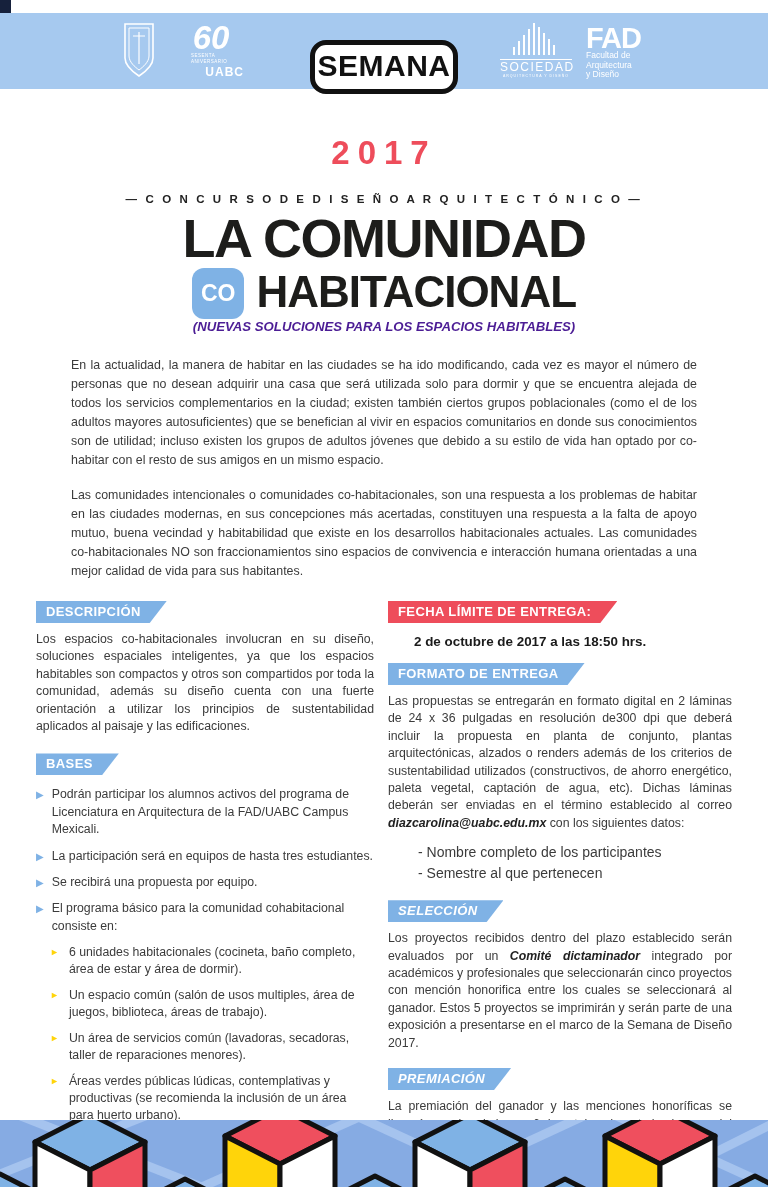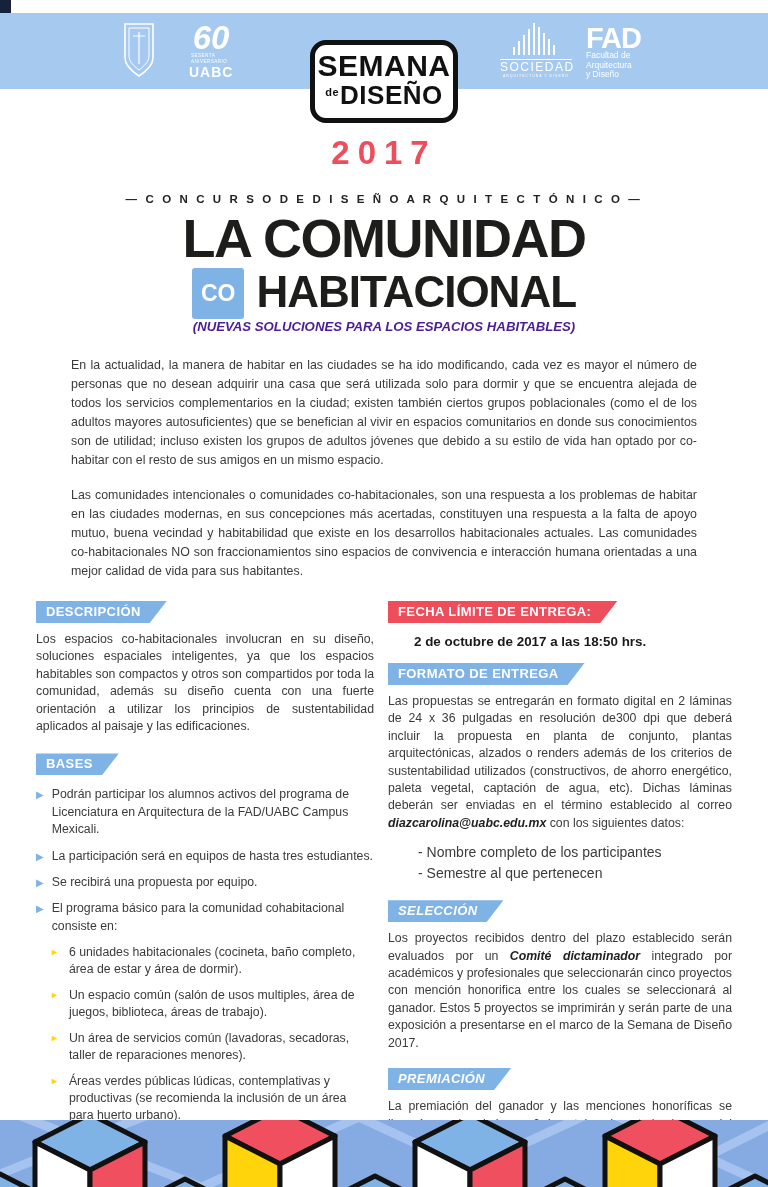--- a/index.html
+++ b/index.html
@@ -21,21 +21,21 @@
     color:var(--body);
   }
   
   .corner-square{position:absolute;top:0;left:0;width:11px;height:14px;background:#16213c;}
   .header-band{position:absolute;top:13px;left:0;width:768px;height:76px;background:var(--header-blue);}
   .logo{position:absolute;color:#fff;text-align:center;}
   .crest{left:120px;top:9px;}
   .anniv{left:178px;top:10px;width:66px;}
   .anniv .num{font-size:33px;font-weight:700;font-style:italic;line-height:30px;}
   .anniv .tiny{font-size:4.5px;letter-spacing:.5px;line-height:5.5px;text-align:left;margin-left:13px;}
-  .anniv .uabc{font-size:14px;font-weight:700;letter-spacing:1px;line-height:16px;text-align:left;margin-left:11px;}
+  .anniv .uabc{font-size:12px;font-weight:700;letter-spacing:1px;line-height:16px;text-align:right;margin-left:11px;}
   .sociedad{left:500px;top:8px;width:72px;}
   .sociedad .name{font-size:12px;letter-spacing:1.5px;line-height:12px;border-top:1px solid #fff;padding-top:1px;}
   .sociedad .tiny{font-size:3.5px;letter-spacing:1px;line-height:6px;}
   .fad{left:586px;top:12px;width:80px;text-align:left;}
   .fad .acro{font-size:29px;font-weight:700;line-height:26px;letter-spacing:-1px;}
   .fad .cap{font-size:8.5px;line-height:9.5px;}
   .semana-badge{
     position:absolute;left:50%;top:40px;transform:translateX(-50%);
     width:148px;background:#fff;border:5px solid #111;border-radius:16px;
     text-align:center;padding:8px 0 10px;z-index:3;color:#111;
@@ -44,21 +44,21 @@
   .semana-badge .l2{font-size:26px;font-weight:700;letter-spacing:.5px;line-height:26px;}
   .semana-badge .de{font-size:11px;font-weight:700;vertical-align:8px;margin-right:1px;}
   .year{position:absolute;top:134px;width:100%;text-align:center;
     color:var(--accent-red);font-size:33px;font-weight:700;letter-spacing:8px;}
   
   .content{padding-top:193px;}
   .kicker{text-align:center;font-size:11.5px;font-weight:700;letter-spacing:2.6px;color:#222;}
   .title1{text-align:center;font-size:54px;font-weight:700;letter-spacing:-1.5px;color:var(--ink);line-height:56px;margin-top:5px;}
   .title2{text-align:center;font-size:44px;font-weight:700;letter-spacing:-1px;color:var(--ink);line-height:46px;margin-top:2px;}
   .co-box{display:inline-block;background:var(--accent-blue);color:#fff;font-size:23px;font-weight:700;
-    line-height:23px;padding:14px 9px;border-radius:3px;vertical-align:6px;margin-right:12px;letter-spacing:0;}
+    line-height:23px;padding:14px 9px;border-radius:12px;vertical-align:6px;margin-right:12px;letter-spacing:0;}
   .subtitle{text-align:center;font-size:13.2px;font-weight:700;font-style:italic;color:#4c1d95;margin-top:0;}
   .intro{width:626px;margin:0 auto;text-align:justify;font-size:12.4px;line-height:19px;}
   .intro.p1{margin-top:22px;}
   .intro.p2{margin-top:16px;}
   
   .columns{display:flex;justify-content:space-between;padding:0 36px;margin-top:20px;}
   .col-left{width:338px;}
   .col-right{width:344px;}
   .sec-badge{
     display:inline-block;background:var(--accent-blue);color:#fff;
@@ -129,21 +129,20 @@
     <div class="logo fad">
       <div class="acro">FAD</div>
       <div class="cap">Facultad de</div>
       <div class="cap">Arquitectura</div>
       <div class="cap">y Diseño</div>
     </div>
   </div>
 
   <div class="semana-badge">
     <div class="l1">SEMANA</div>
-    <div class="l2"><span class="de">de</span><span>DISEÑO</span></div>
   </div>
 
   <div class="year">2017</div>
 
   <div class="content">
     <div class="kicker">—  C O N C U R S O  D E  D I S E Ñ O  A R Q U I T E C T Ó N I C O  —</div>
     <div class="title1">LA COMUNIDAD</div>
     <div class="title2">
       <span class="co-box">CO</span><span>HABITACIONAL</span>
     </div>

